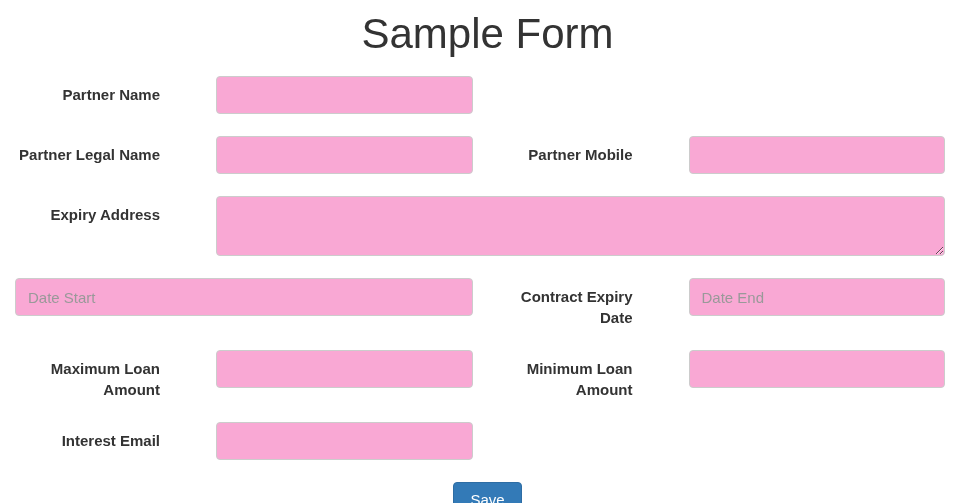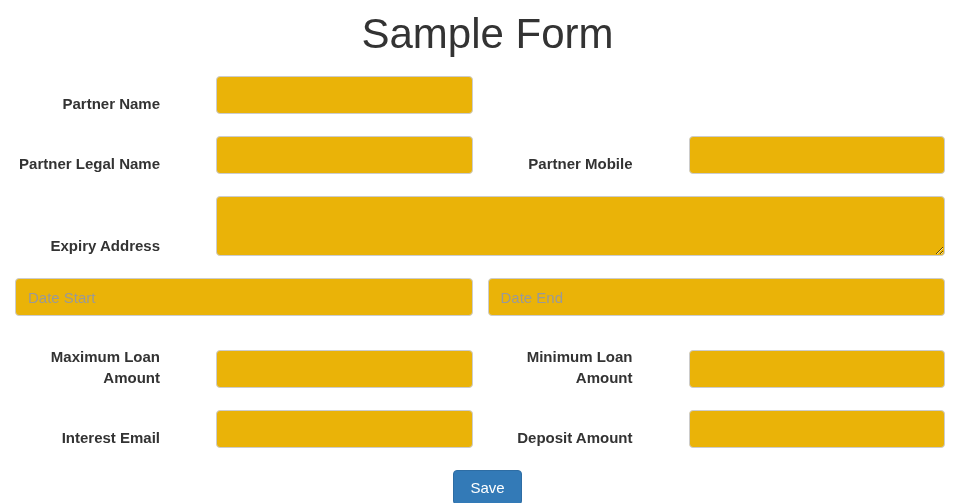--- a/index.html
+++ b/index.html
@@ -20,21 +20,21 @@
       color: #333;
       margin-bottom: 18px;
     }
     .form-row {
       display: flex;
       margin-bottom: 22px;
       align-items: flex-start;
     }
     .form-group {
       display: flex;
-      align-items: flex-end;
+      align-items: flex-start;
       flex: 1;
       gap: 41px;
     }
     .form-group.half {
       width: 50%;
       flex: 0 0 50%;
     }
     .form-label {
       width: 160px;
       flex: 0 0 160px;
@@ -47,21 +47,21 @@
       line-height: 1.4;
     }
     .form-control {
       flex: 1;
       height: 38px;
       padding: 6px 12px;
       border: 1px solid #ccc;
       border-radius: 4px;
       font-size: 15px;
       color: #555;
-      background: #eab308;
+      background: #f9a8d4;
       margin-right: 15px;
     }
     .form-control::placeholder {
       color: #999;
     }
     textarea.form-control {
       height: 60px;
       resize: both;
     }
     .btn-row {
@@ -106,41 +106,38 @@
     <label class="form-label">Expiry Address</label>
     <textarea class="form-control" placeholder="" style=""></textarea>
   </div>
 </div>
 
 <div class="form-row">
   <div class="form-group half">
     <input type="text" class="form-control" placeholder="Date Start" style="">
   </div>
   <div class="form-group half">
+    <label class="form-label">Contract Expiry Date</label>
     <input type="text" class="form-control" placeholder="Date End" style="">
   </div>
 </div>
 
 <div class="form-row">
   <div class="form-group half">
     <label class="form-label">Maximum Loan Amount</label>
     <input type="text" class="form-control" placeholder="" style="">
   </div>
   <div class="form-group half">
     <label class="form-label">Minimum Loan Amount</label>
     <input type="text" class="form-control" placeholder="" style="">
   </div>
 </div>
 
 <div class="form-row">
   <div class="form-group half">
     <label class="form-label">Interest Email</label>
     <input type="text" class="form-control" placeholder="" style="">
   </div>
-  <div class="form-group half">
-    <label class="form-label">Deposit Amount</label>
-    <input type="text" class="form-control" placeholder="" style="">
-  </div>
 </div>
 
 <div class="btn-row">
   <button class="btn-save">Save</button>
 </div>
 
 </body></html>

